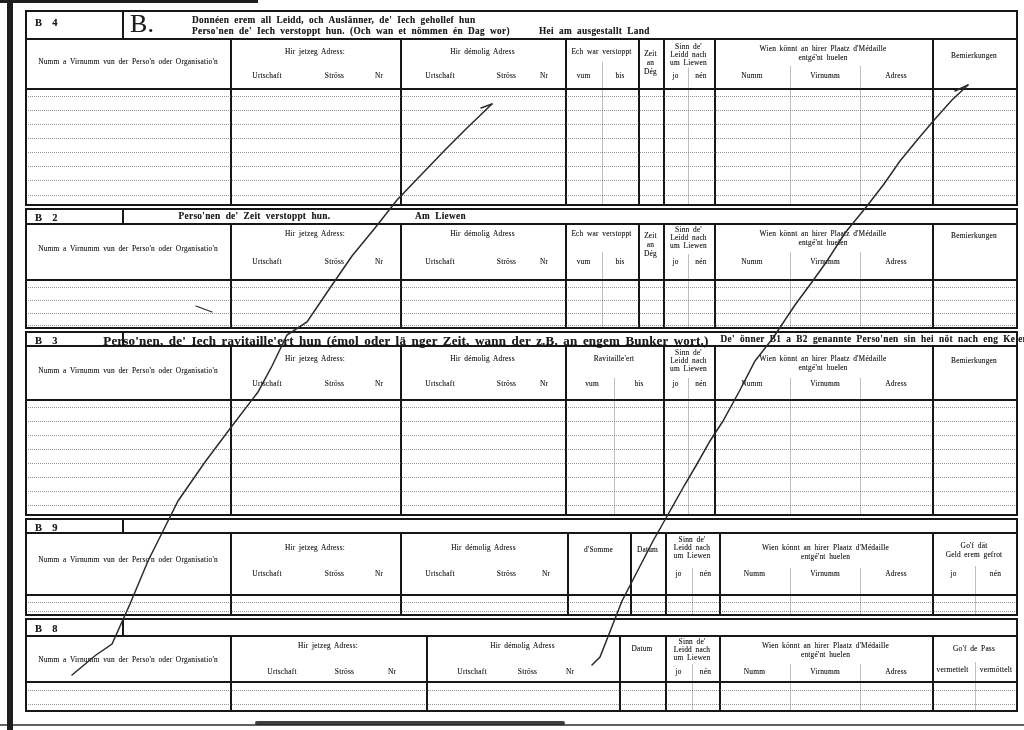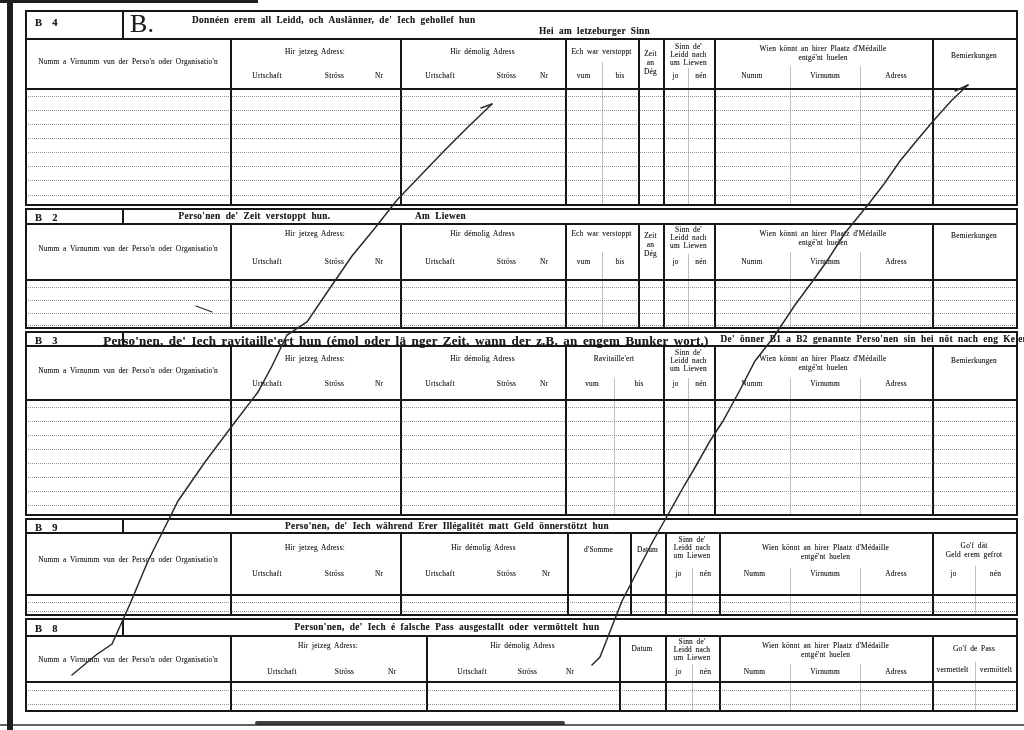--- a/index.html
+++ b/index.html
@@ -23,21 +23,22 @@
 </head>
 <body>
 
 <div class="page">
 
   <div class="sec" style="top:10px;height:196px;">
     <span class="s blab" style="left:8px;top:5px">B 4</span>
     <div class="vl" style="left:95px;top:0;height:26px"></div>
     <span class="s bigb" style="left:103px;top:-3px">B.</span>
     <span class="s tt" style="left:165px;top:3px">Donnéen erem all Leidd, och Auslänner, de' Iech gehollef hun</span>
-    <span class="s tt" style="left:512px;top:14px">Hei am letzeburger Sinn</span>
+    <span class="s tt" style="left:165px;top:14px">Perso'nen de' Iech verstoppt hun. (Och wan et nömmen én Dag wor)</span>
+    <span class="s tt" style="left:512px;top:14px">Hei am ausgestallt Land</span>
     <div class="hl" style="top:26px"></div>
     <div class="hl" style="top:76px"></div>
 
     <div class="vl" style="left:203px;top:26px;bottom:0"></div>
     <div class="vl" style="left:373px;top:26px;bottom:0"></div>
     <div class="vl" style="left:538px;top:26px;bottom:0"></div>
     <div class="vl" style="left:611px;top:26px;bottom:0"></div>
     <div class="vl" style="left:636px;top:26px;bottom:0"></div>
     <div class="vl" style="left:687px;top:26px;bottom:0"></div>
     <div class="vl" style="left:905px;top:26px;bottom:0"></div>
@@ -187,21 +188,20 @@
     <div class="dot" style="top:116px"></div>
     <div class="dot" style="top:130px"></div>
     <div class="dot" style="top:144px"></div>
     <div class="dot" style="top:158px"></div>
     <div class="dot" style="top:172px"></div>
   </div>
 
   <div class="sec" style="top:518px;height:98px;">
     <span class="s blab" style="left:8px;top:2px">B 9</span>
     <div class="vl" style="left:95px;top:0;height:12px"></div>
-    <span class="s tt c" style="left:140px;top:1px;width:560px">Perso'nen, de' Iech während Erer Illégalitét matt Geld önnerstötzt hun</span>
     <div class="hl" style="top:12px"></div>
     <div class="hl" style="top:74px"></div>
 
     <div class="vl" style="left:203px;top:12px;bottom:0"></div>
     <div class="vl" style="left:373px;top:12px;bottom:0"></div>
     <div class="vl" style="left:540px;top:12px;bottom:0"></div>
     <div class="vl" style="left:603px;top:12px;bottom:0"></div>
     <div class="vl" style="left:638px;top:12px;bottom:0"></div>
     <div class="vl" style="left:692px;top:12px;bottom:0"></div>
     <div class="vl" style="left:905px;top:12px;bottom:0"></div>
@@ -236,21 +236,20 @@
     <span class="s c" style="left:905px;top:50px;width:43px">jo</span>
     <span class="s c" style="left:948px;top:50px;width:41px">nén</span>
 
     <div class="dot" style="top:82px"></div>
     <div class="dot" style="top:91px"></div>
   </div>
 
   <div class="sec" style="top:618px;height:94px;">
     <span class="s blab" style="left:8px;top:3px">B 8</span>
     <div class="vl" style="left:95px;top:0;height:15px"></div>
-    <span class="s tt c" style="left:140px;top:2px;width:560px">Person'nen, de' Iech é falsche Pass ausgestallt oder vermöttelt hun</span>
     <div class="hl" style="top:15px"></div>
     <div class="hl" style="top:61px"></div>
 
     <div class="vl" style="left:203px;top:15px;bottom:0"></div>
     <div class="vl" style="left:399px;top:15px;bottom:0"></div>
     <div class="vl" style="left:592px;top:15px;bottom:0"></div>
     <div class="vl" style="left:638px;top:15px;bottom:0"></div>
     <div class="vl" style="left:692px;top:15px;bottom:0"></div>
     <div class="vl" style="left:905px;top:15px;bottom:0"></div>
     <div class="vt" style="left:665px;top:44px;bottom:0"></div>

